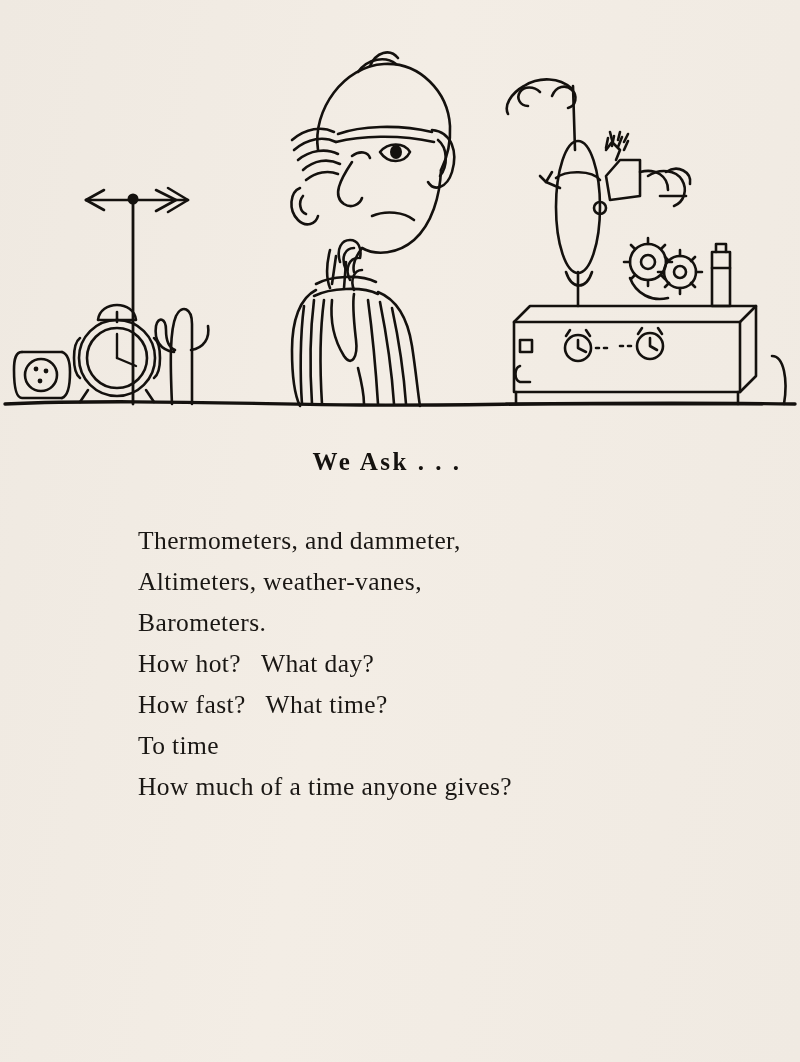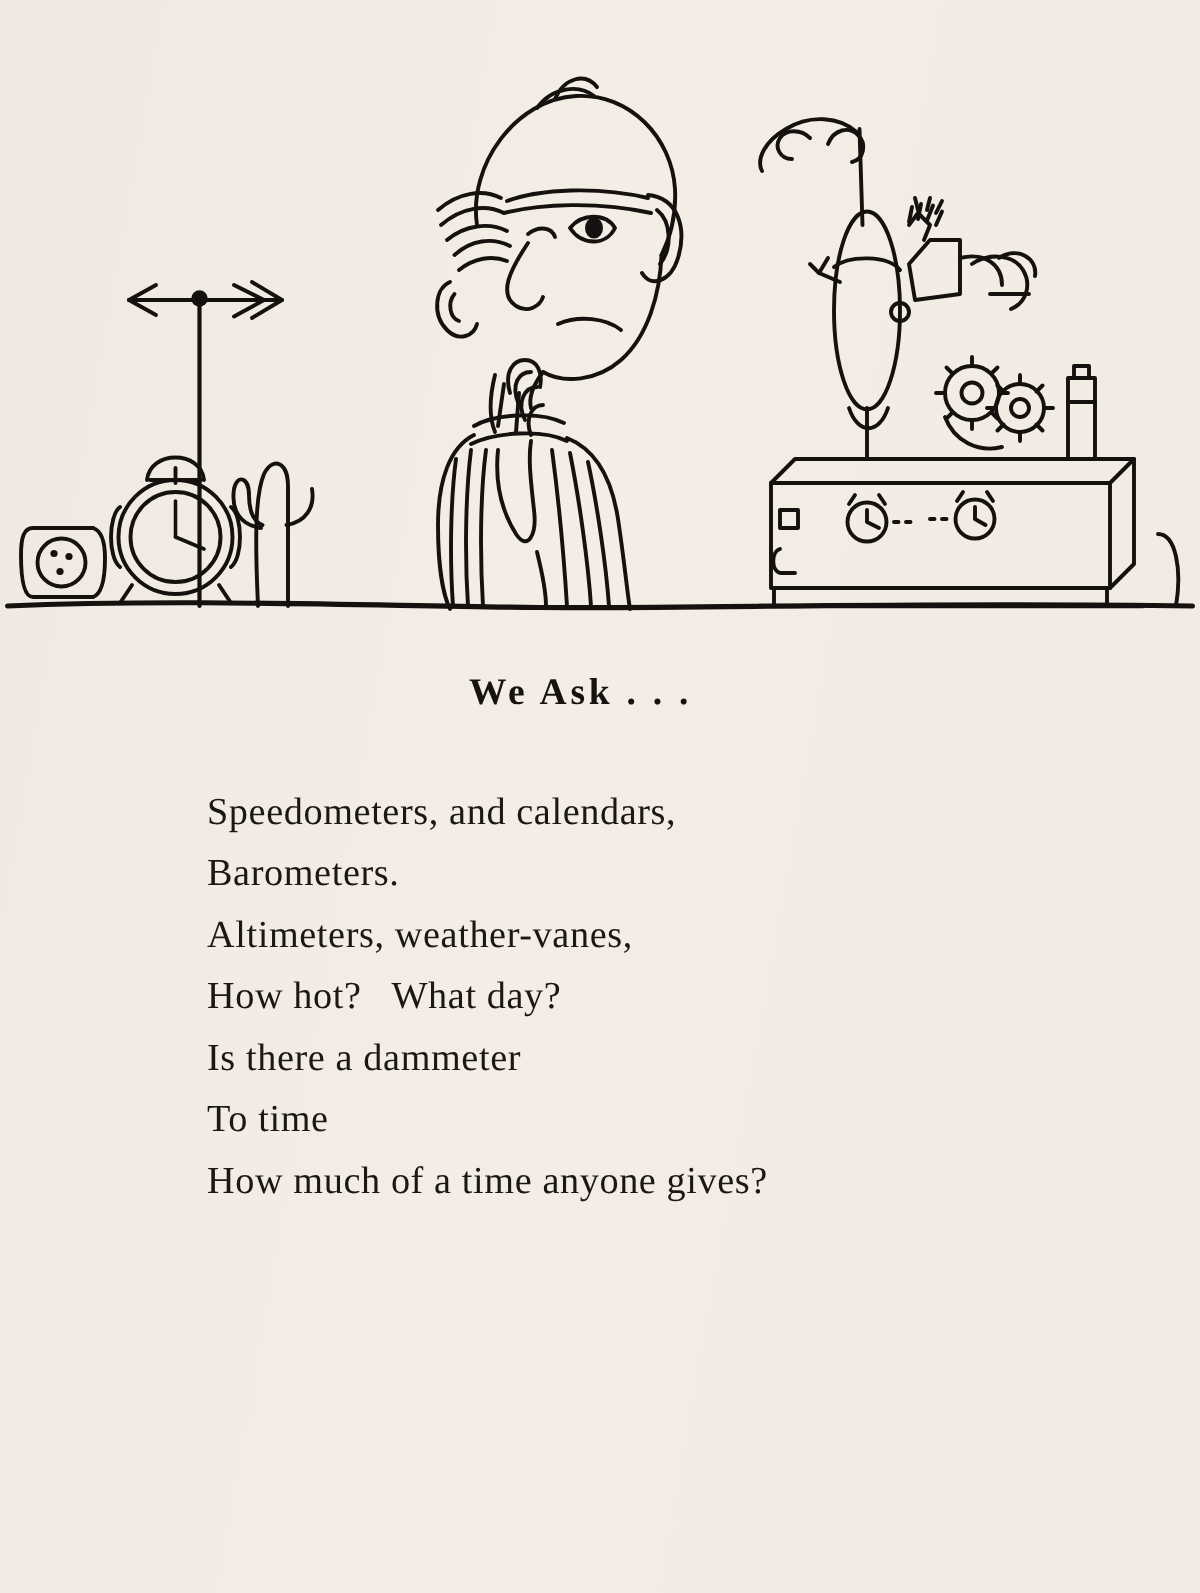--- a/index.html
+++ b/index.html
@@ -223,22 +223,22 @@
       <path d="M716 252 L716 244 L726 244 L726 252"></path>
       <path d="M712 268 L730 268"></path>
 
       <path d="M606 148 L608 138 M612 146 L614 136 M618 147 L622 137 M624 150 L628 141"></path>
     </g>
   </svg>
 
   <div class="poem-block">
     <h1 class="poem-title">We Ask . . .</h1>
     <ul class="poem-lines">
-      <li>Speedometers, and calendars,</li>
+      <li>Thermometers, and dammeter,</li>
+      <li>Altimeters, weather-vanes,</li>
       <li>Barometers.</li>
-      <li>Altimeters, weather-vanes,</li>
       <li>How hot?   What day?</li>
-      <li>Is there a dammeter</li>
+      <li>How fast?   What time?</li>
       <li>To time</li>
       <li>How much of a time anyone gives?</li>
     </ul>
   </div>
 </div>
 
 </body></html>

